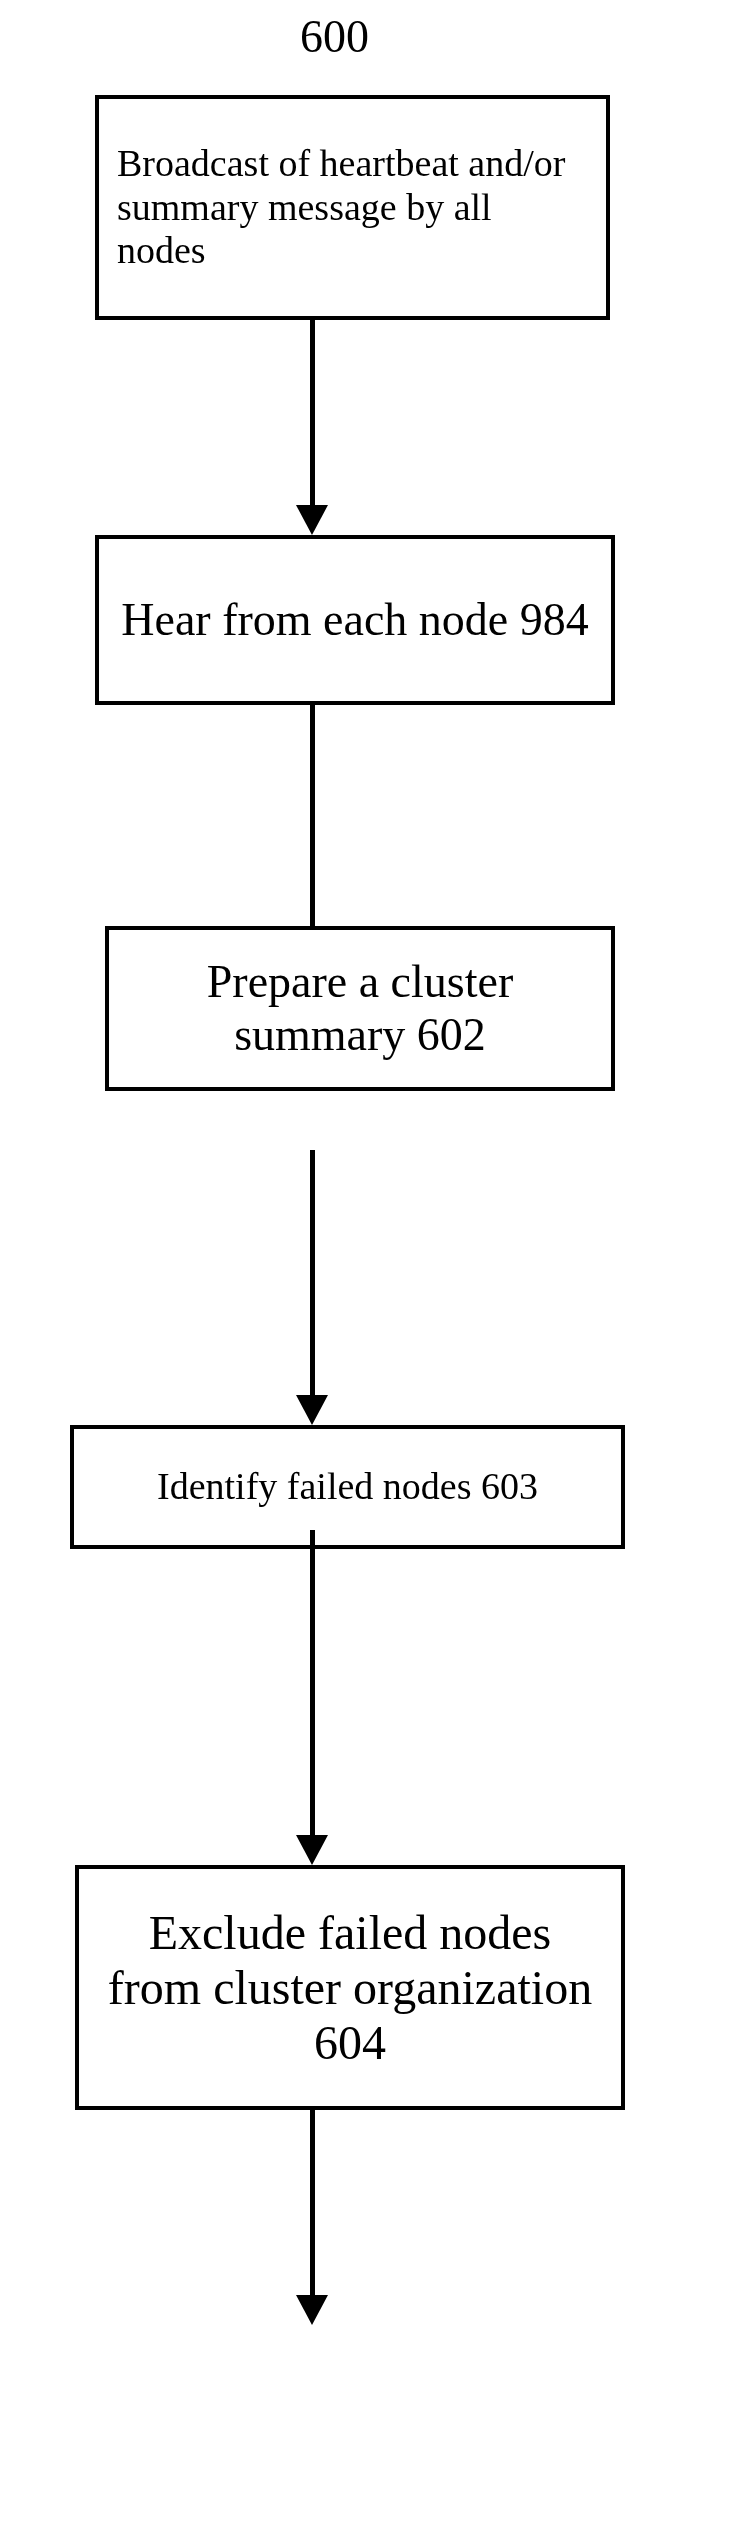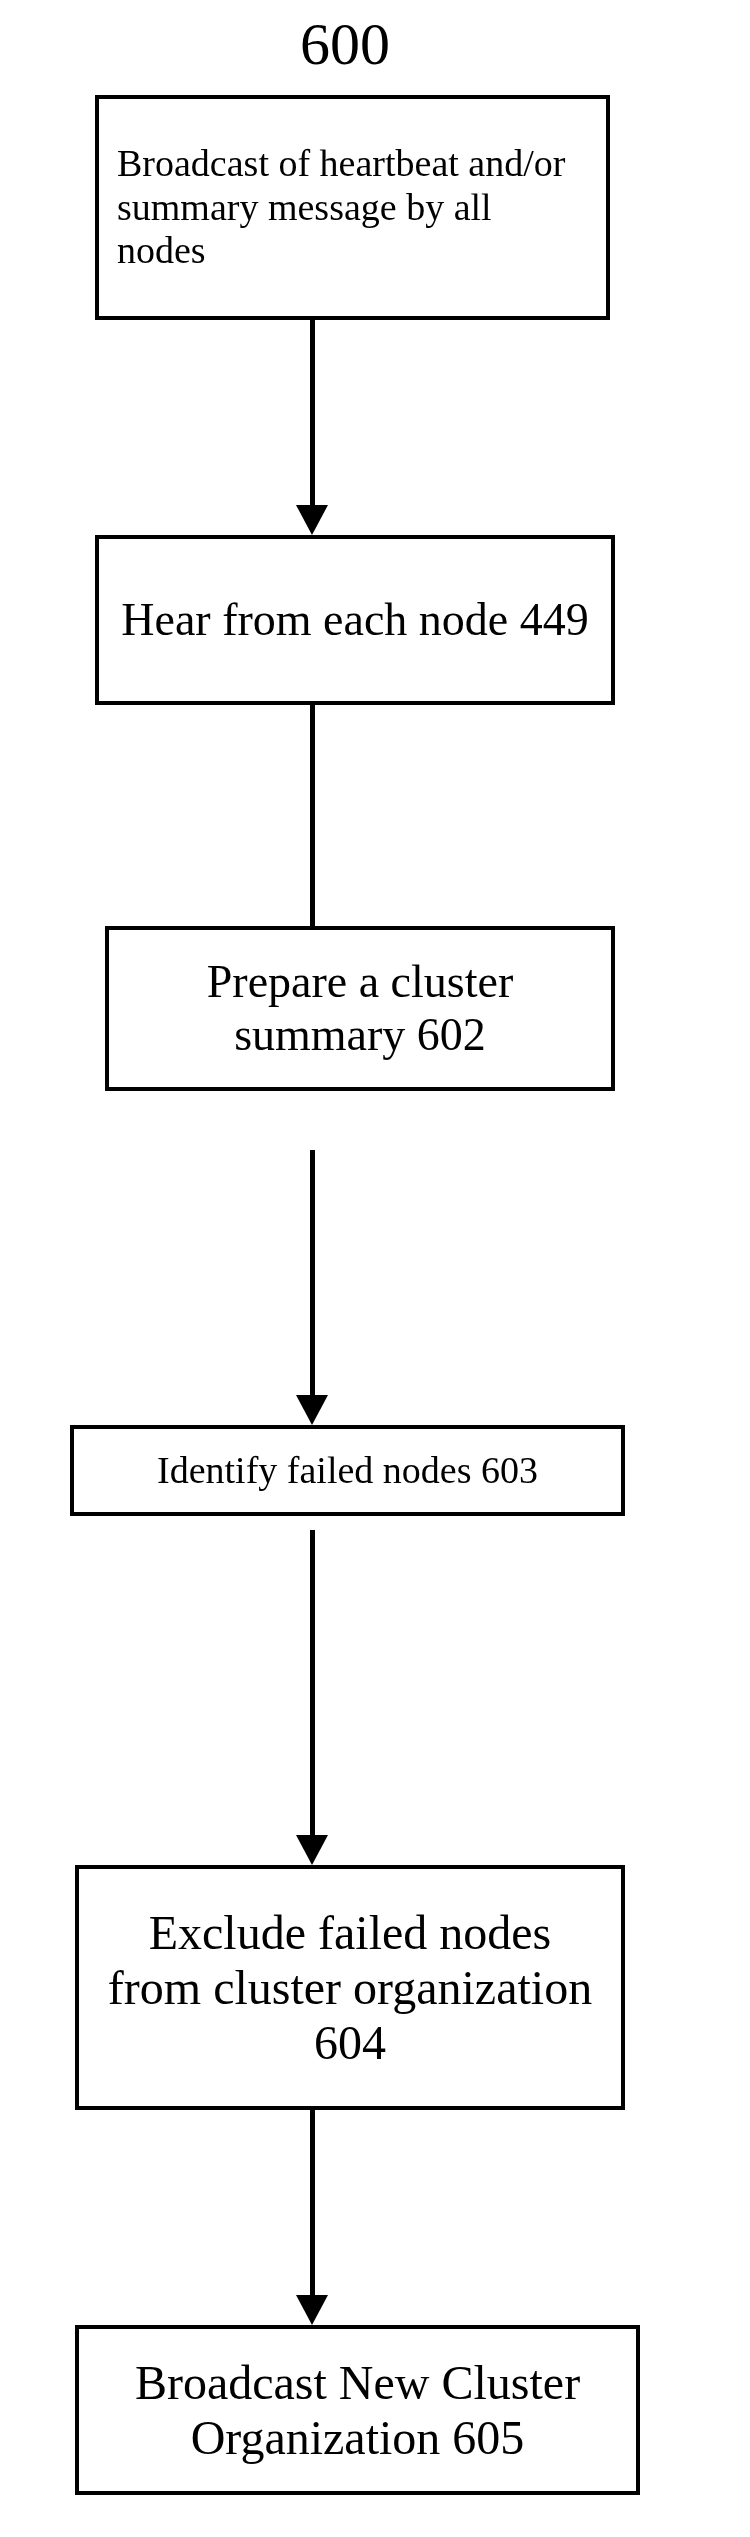--- a/index.html
+++ b/index.html
@@ -9,21 +9,21 @@
     font-family: "Times New Roman", Times, serif;
     color: #000;
   }
   .canvas {
     position: relative;
     width: 750px;
     height: 2537px;
   }
   .title {
     position: absolute;
-    font-size: 60px;
+    font-size: 46px;
     text-align: center;
   }
   .box {
     position: absolute;
     border: 4px solid #000;
     background: #fff;
     box-sizing: border-box;
     display: flex;
     align-items: center;
     justify-content: center;
@@ -65,44 +65,41 @@
   </div>
 
   <div class="box fs-small left-align" style="left:95px; top:95px; width:515px; height:225px;">
     <span>Broadcast of heartbeat and/or summary message by all nodes</span>
   </div>
 
   <div class="arrow-line" style="left:310px; top:320px; height:185px;"></div>
   <div class="arrow-head" style="left:296px; top:505px;"></div>
 
   <div class="box fs-med" style="left:95px; top:535px; width:520px; height:170px;">
-    <span>Hear from each node 449</span>
+    <span>Hear from each node 984</span>
   </div>
 
   <div class="arrow-line" style="left:310px; top:705px; height:250px;"></div>
   <div class="arrow-head" style="left:296px; top:955px;"></div>
 
   <div class="box fs-med" style="left:105px; top:926px; width:510px; height:165px;">
     <span>Prepare a cluster summary 602</span>
   </div>
 
   <div class="arrow-line" style="left:310px; top:1150px; height:245px;"></div>
   <div class="arrow-head" style="left:296px; top:1395px;"></div>
 
-  <div class="box fs-small" style="left:70px; top:1425px; width:555px; height:91px;">
+  <div class="box fs-small" style="left:70px; top:1425px; width:555px; height:124px;">
     <span>Identify failed nodes 603</span>
   </div>
 
   <div class="arrow-line" style="left:310px; top:1530px; height:305px;"></div>
   <div class="arrow-head" style="left:296px; top:1835px;"></div>
 
   <div class="box fs-large" style="left:75px; top:1865px; width:550px; height:245px;text-align:center;">
     <span>Exclude failed nodes from cluster organization 604</span>
   </div>
 
   <div class="arrow-line" style="left:310px; top:2110px; height:185px;"></div>
   <div class="arrow-head" style="left:296px; top:2295px;"></div>
 
-  <div class="box fs-large" style="left:75px; top:2325px; width:565px; height:170px;">
-    <span>Broadcast New Cluster Organization 605</span>
-  </div>
 
 </div>
 
 </body></html>

